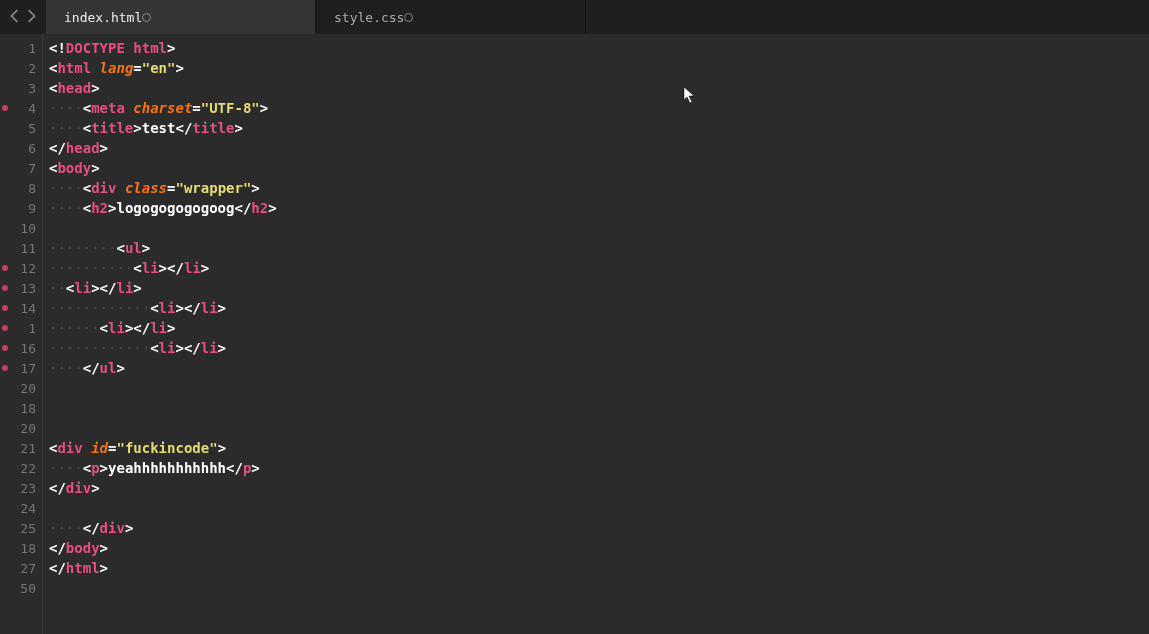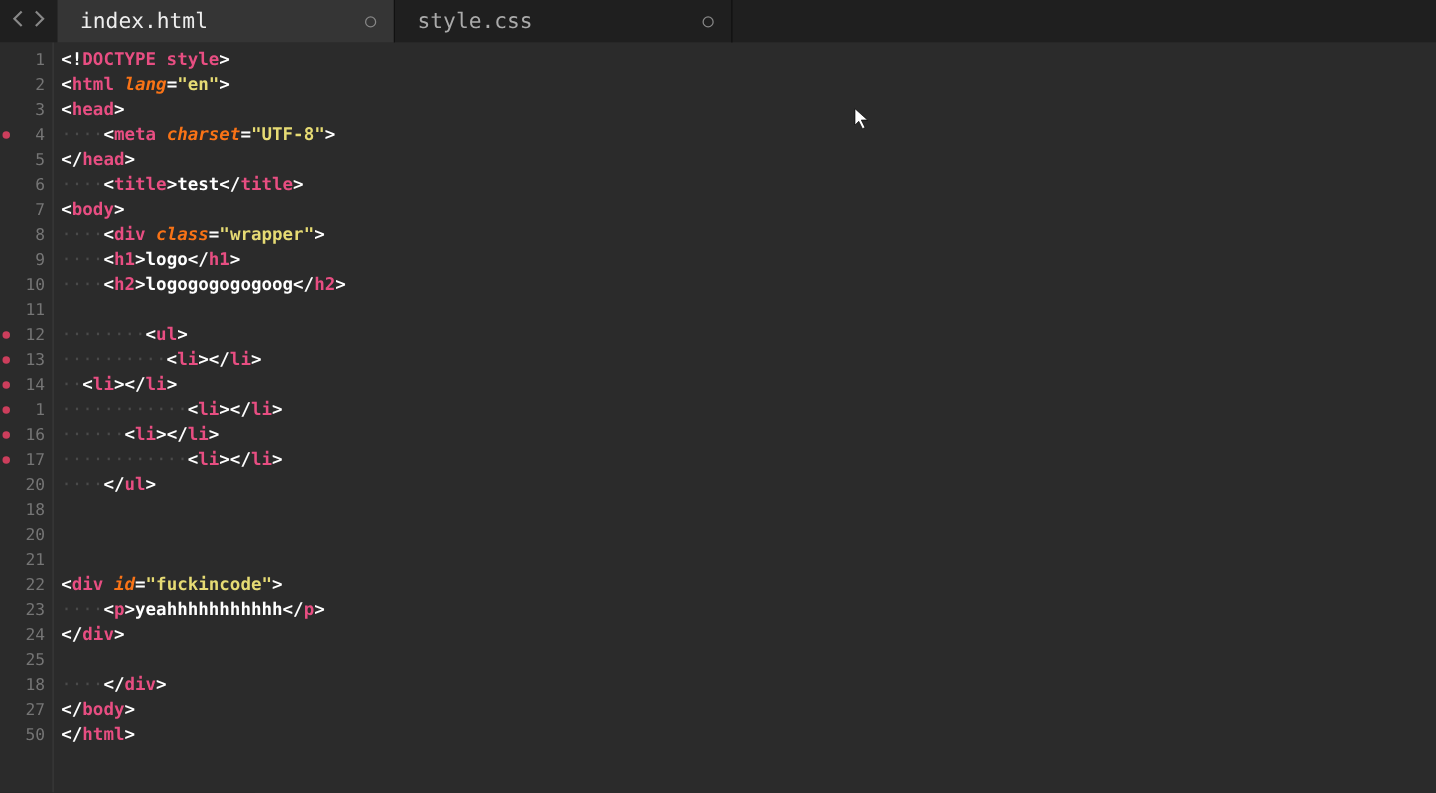--- a/index.html
+++ b/index.html
@@ -22,26 +22,26 @@
     display: flex;
     align-items: center;
     padding: 0 10px;
     gap: 6px;
     color: #888;
   }
   .nav-arrows svg { width: 10px; height: 14px; }
   .tab {
     display: flex;
     align-items: center;
-    justify-content: space-between;
+    justify-content: flex-start;
     height: 100%;
     width: 270px;
     padding: 0 14px 0 18px;
     color: #aaa;
-    font-size: 17px;
+    font-size: 13px;
     border-right: 1px solid #111;
     cursor: pointer;
   }
   .tab.active {
     background: #353535;
     color: #eee;
   }
   .tab .dot {
     width: 9px; height: 9px;
     border: 1px solid #888;
@@ -219,29 +219,28 @@
         <span class="line-num">18</span>
       </div>
       <div class="line-row">
         <span class="line-num">27</span>
       </div>
       <div class="line-row">
         <span class="line-num">50</span>
       </div>
     </div>
   <div class="code" id="code">
-    <div class="code-line"><span class="punct">&lt;!</span><span class="tagname">DOCTYPE style</span><span class="punct">&gt;</span></div>
+    <div class="code-line"><span class="punct">&lt;!</span><span class="tagname">DOCTYPE html</span><span class="punct">&gt;</span></div>
       <div class="code-line"><span class="punct">&lt;</span><span class="tagname">html</span><span class="text"> </span><span class="attr">lang</span><span class="punct">=</span><span class="string">"en"</span><span class="punct">&gt;</span></div>
       <div class="code-line"><span class="punct">&lt;</span><span class="tagname">head</span><span class="punct">&gt;</span></div>
       <div class="code-line"><span class="ws">····</span><span class="punct">&lt;</span><span class="tagname">meta</span><span class="text"> </span><span class="attr">charset</span><span class="punct">=</span><span class="string">"UTF-8"</span><span class="punct">&gt;</span></div>
+      <div class="code-line"><span class="ws">····</span><span class="punct">&lt;</span><span class="tagname">title</span><span class="punct">&gt;</span><span class="text">test</span><span class="punct">&lt;/</span><span class="tagname">title</span><span class="punct">&gt;</span></div>
       <div class="code-line"><span class="punct">&lt;/</span><span class="tagname">head</span><span class="punct">&gt;</span></div>
-      <div class="code-line"><span class="ws">····</span><span class="punct">&lt;</span><span class="tagname">title</span><span class="punct">&gt;</span><span class="text">test</span><span class="punct">&lt;/</span><span class="tagname">title</span><span class="punct">&gt;</span></div>
       <div class="code-line"><span class="punct">&lt;</span><span class="tagname">body</span><span class="punct">&gt;</span></div>
       <div class="code-line"><span class="ws">····</span><span class="punct">&lt;</span><span class="tagname">div</span><span class="text"> </span><span class="attr">class</span><span class="punct">=</span><span class="string">"wrapper"</span><span class="punct">&gt;</span></div>
-      <div class="code-line"><span class="ws">····</span><span class="punct">&lt;</span><span class="tagname">h1</span><span class="punct">&gt;</span><span class="text">logo</span><span class="punct">&lt;/</span><span class="tagname">h1</span><span class="punct">&gt;</span></div>
       <div class="code-line"><span class="ws">····</span><span class="punct">&lt;</span><span class="tagname">h2</span><span class="punct">&gt;</span><span class="text">logogogogogoog</span><span class="punct">&lt;/</span><span class="tagname">h2</span><span class="punct">&gt;</span></div>
       <div class="code-line"></div>
       <div class="code-line"><span class="ws">········</span><span class="punct">&lt;</span><span class="tagname">ul</span><span class="punct">&gt;</span></div>
       <div class="code-line"><span class="ws">··········</span><span class="punct">&lt;</span><span class="tagname">li</span><span class="punct">&gt;</span><span class="punct">&lt;/</span><span class="tagname">li</span><span class="punct">&gt;</span></div>
       <div class="code-line"><span class="ws">··</span><span class="punct">&lt;</span><span class="tagname">li</span><span class="punct">&gt;</span><span class="punct">&lt;/</span><span class="tagname">li</span><span class="punct">&gt;</span></div>
       <div class="code-line"><span class="ws">············</span><span class="punct">&lt;</span><span class="tagname">li</span><span class="punct">&gt;</span><span class="punct">&lt;/</span><span class="tagname">li</span><span class="punct">&gt;</span></div>
       <div class="code-line"><span class="ws">······</span><span class="punct">&lt;</span><span class="tagname">li</span><span class="punct">&gt;</span><span class="punct">&lt;/</span><span class="tagname">li</span><span class="punct">&gt;</span></div>
       <div class="code-line"><span class="ws">············</span><span class="punct">&lt;</span><span class="tagname">li</span><span class="punct">&gt;</span><span class="punct">&lt;/</span><span class="tagname">li</span><span class="punct">&gt;</span></div>
       <div class="code-line"><span class="ws">····</span><span class="punct">&lt;/</span><span class="tagname">ul</span><span class="punct">&gt;</span></div>
       <div class="code-line"></div>

